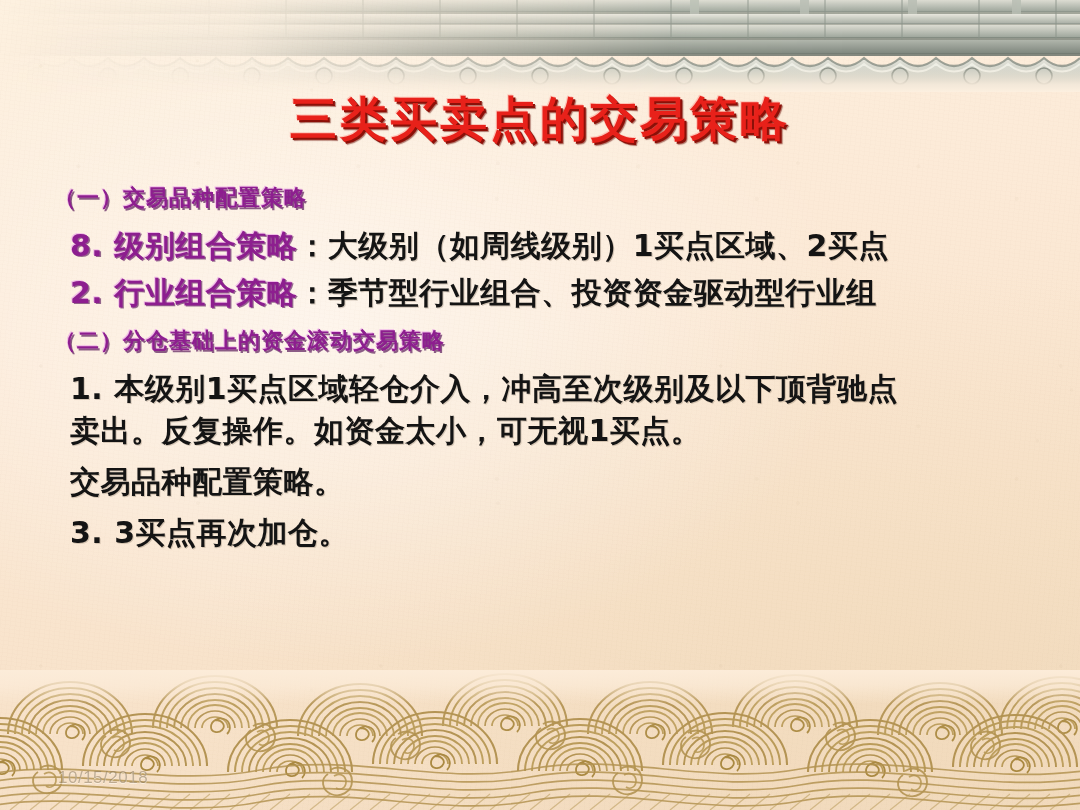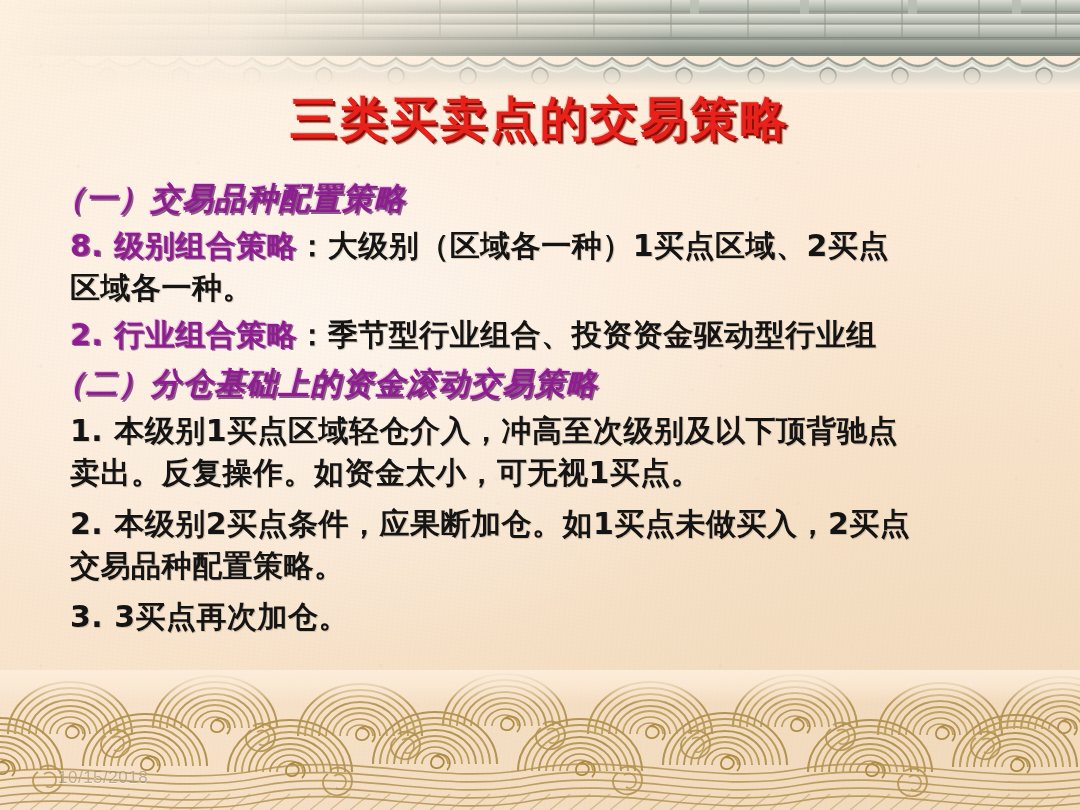--- a/index.html
+++ b/index.html
@@ -104,28 +104,27 @@
   .line {
     font-family: "DejaVu Sans", "Liberation Sans", sans-serif;
     font-weight: bold;
     color: #141414;
     letter-spacing: 0.5px;
     white-space: nowrap;
   }
 
   
   .sec-head {
-    font-size: 31px;
+    font-size: 22px;
     line-height: 44px;
     color: #8d1e8f;
     letter-spacing: 1px;
     text-shadow:
       1.5px 1.5px 0 rgba(78,10,80,0.65),
       -1px -1px 0 rgba(232,150,232,0.60);
-    font-style: italic;
   }
 
   
   .item {
     font-size: 30px;
     line-height: 42px;
     padding-left: 16px;
   }
   .item .lead {
     color: #8d1e8f;
@@ -283,40 +282,36 @@
     </svg>
   </div>
 
   <div id="title">三类买卖点的交易策略</div>
 
   <div id="body-block">
 
     <div class="line sec-head">（一）交易品种配置策略</div>
     <div class="gap-sm"></div>
     <div class="line item">
-      <span class="lead">8. 级别组合策略</span><span class="body">：大级别（区域各一种）1买点区域、2买点</span>
+      <span class="lead">8. 级别组合策略</span><span class="body">：大级别（如周线级别）1买点区域、2买点</span>
     </div>
-    <div class="line cont">区域各一种。</div>
     <div class="gap-sm"></div>
     <div class="line item">
       <span class="lead">2. 行业组合策略</span><span class="body">：季节型行业组合、投资资金驱动型行业组</span>
     </div>
 
     <div class="gap-sm"></div>
 
     <div class="line sec-head">（二）分仓基础上的资金滚动交易策略</div>
     <div class="gap-sm"></div>
     <div class="line item plain">
       <span class="body">1. 本级别1买点区域轻仓介入，冲高至次级别及以下顶背驰点</span>
     </div>
     <div class="line cont">卖出。反复操作。如资金太小，可无视1买点。</div>
     <div class="gap-md"></div>
-    <div class="line item plain">
-      <span class="body">2. 本级别2买点条件，应果断加仓。如1买点未做买入，2买点</span>
-    </div>
     <div class="line cont">交易品种配置策略。</div>
     <div class="gap-md"></div>
     <div class="line item plain">
       <span class="body">3. 3买点再次加仓。</span>
     </div>
   </div>
 
   <div id="wave-band">
     <svg width="1080" height="140" viewBox="0 0 1080 140" preserveAspectRatio="none" aria-hidden="true">
       <defs>

